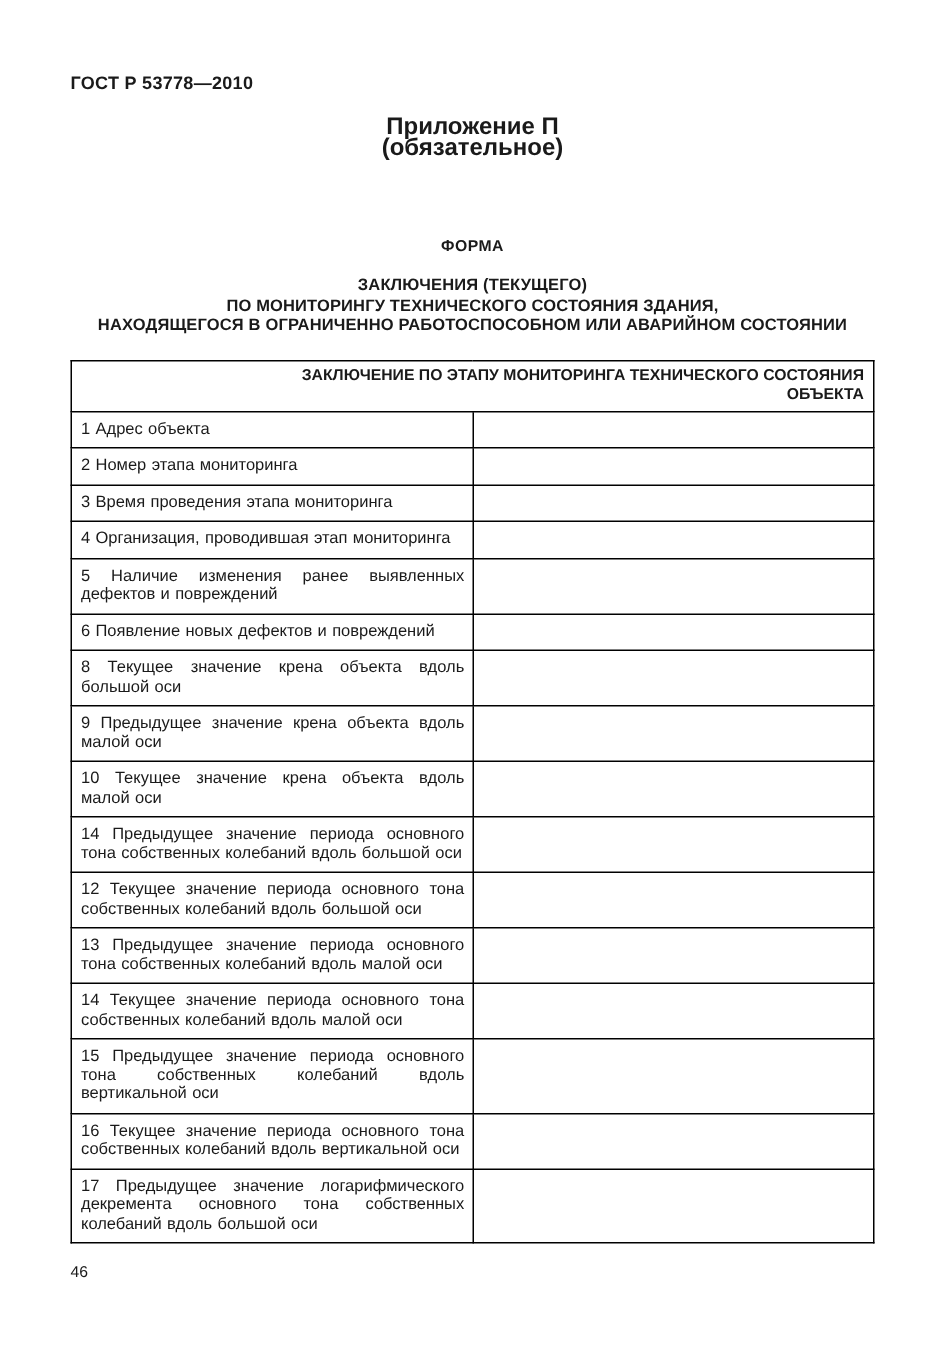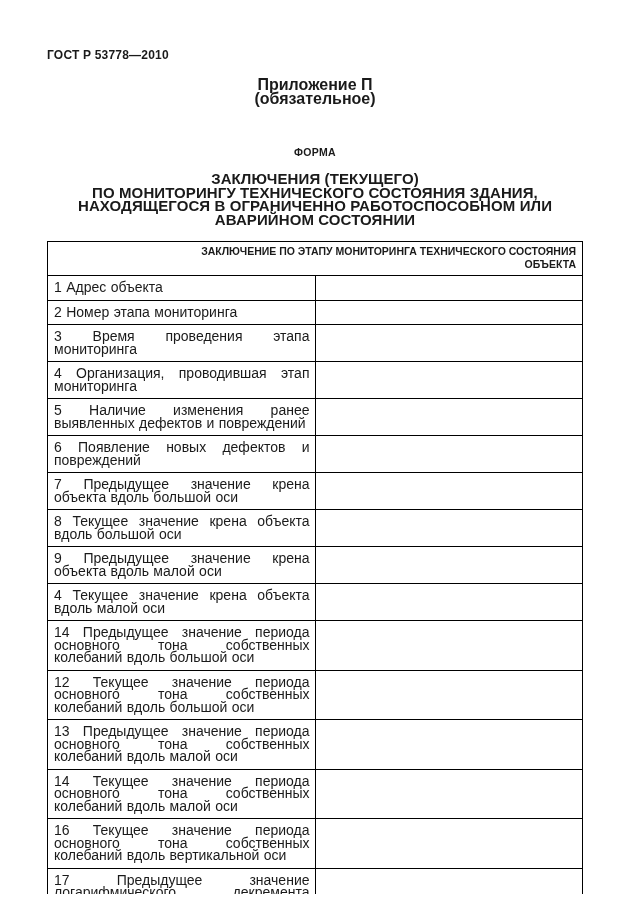--- a/index.html
+++ b/index.html
@@ -26,31 +26,31 @@
   }
   .appendix-heading {
     margin-top: 16px;
     text-align: center;
     font-size: 16px;
     line-height: 14px;
     font-weight: bold;
     white-space: pre-line;
   }
   .form-heading {
-    margin-top: 40px;
+    margin-top: 52px;
     text-align: center;
     font-size: 10.5px;
     line-height: 13px;
     font-weight: bold;
     letter-spacing: 0.3px;
   }
   .document-title {
     margin-top: 13px;
     text-align: center;
-    font-size: 15px;
+    font-size: 11px;
     line-height: 13.5px;
     font-weight: bold;
     white-space: pre-line;
     letter-spacing: 0.1px;
   }
   table.form-table {
     margin-top: 15px;
     width: 536px;
     border-collapse: collapse;
     table-layout: fixed;
@@ -65,21 +65,21 @@
     font-size: 10.5px;
     line-height: 13px;
     font-weight: bold;
     text-align: right;
     vertical-align: middle;
     padding: 3px 6px 4px 6px;
     white-space: pre-line;
   }
   td.row-label {
     width: 251px;
-    font-size: 14px;
+    font-size: 11px;
     line-height: 12.5px;
     text-align: justify;
     vertical-align: top;
     padding: 5px 5px 6px 6px;
     word-spacing: 0.5px;
     margin-left: 25px;
   }
   td.row-value {
     vertical-align: top;
     padding: 5px 6px 6px 6px;
@@ -134,52 +134,52 @@
         </tr>
         <tr>
           <td class="row-label">5 Наличие изменения ранее выявленных дефектов и повреждений</td>
           <td class="row-value"></td>
         </tr>
         <tr>
           <td class="row-label">6 Появление новых дефектов и повреждений</td>
           <td class="row-value"></td>
         </tr>
         <tr>
-          <td class="row-label">7 Предыдущее значение крена объекта вдоль большой оси</td>
-          <td class="row-value"></td>
-        </tr>
-        <tr>
           <td class="row-label">8 Текущее значение крена объекта вдоль большой оси</td>
           <td class="row-value"></td>
         </tr>
         <tr>
           <td class="row-label">9 Предыдущее значение крена объекта вдоль малой оси</td>
           <td class="row-value"></td>
         </tr>
         <tr>
-          <td class="row-label">4 Текущее значение крена объекта вдоль малой оси</td>
+          <td class="row-label">10 Текущее значение крена объекта вдоль малой оси</td>
           <td class="row-value"></td>
         </tr>
         <tr>
           <td class="row-label">14 Предыдущее значение периода основного тона собственных колебаний вдоль большой оси</td>
           <td class="row-value"></td>
         </tr>
         <tr>
           <td class="row-label">12 Текущее значение периода основного тона собственных колебаний вдоль большой оси</td>
           <td class="row-value"></td>
         </tr>
         <tr>
           <td class="row-label">13 Предыдущее значение периода основного тона собственных колебаний вдоль малой оси</td>
           <td class="row-value"></td>
         </tr>
         <tr>
           <td class="row-label">14 Текущее значение периода основного тона собственных колебаний вдоль малой оси</td>
           <td class="row-value"></td>
         </tr>
         <tr>
+          <td class="row-label">15 Предыдущее значение периода основного тона собственных колебаний вдоль вертикальной оси</td>
+          <td class="row-value"></td>
+        </tr>
+        <tr>
           <td class="row-label">16 Текущее значение периода основного тона собственных колебаний вдоль вертикальной оси</td>
           <td class="row-value"></td>
         </tr>
         <tr>
           <td class="row-label">17 Предыдущее значение логарифмического декремента основного тона собственных колебаний вдоль большой оси</td>
           <td class="row-value"></td>
         </tr>
       </tbody>
   </table>
 

